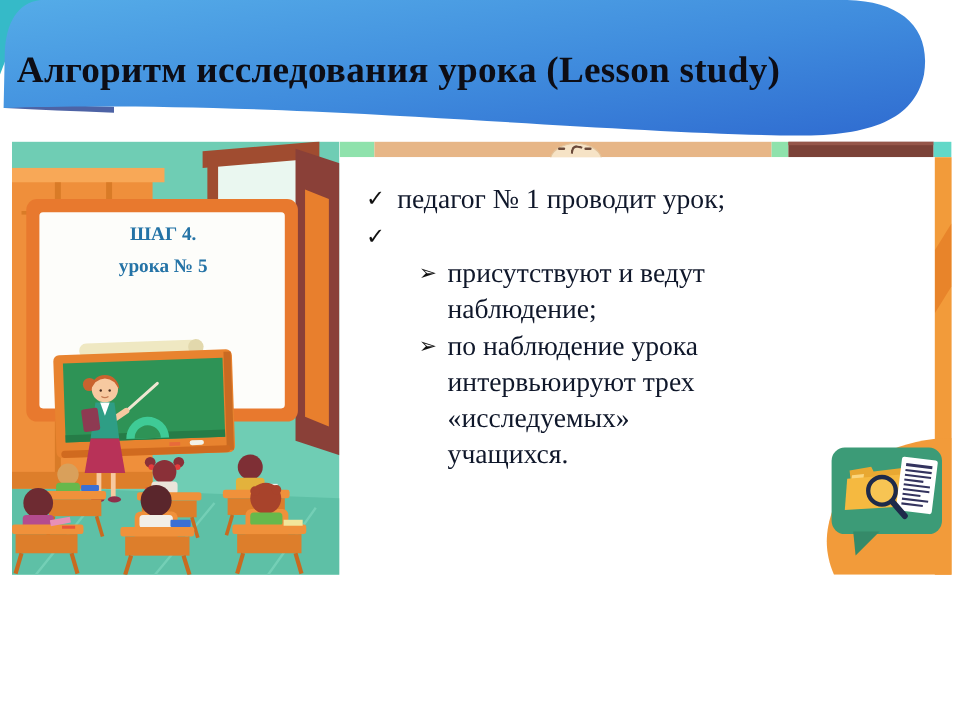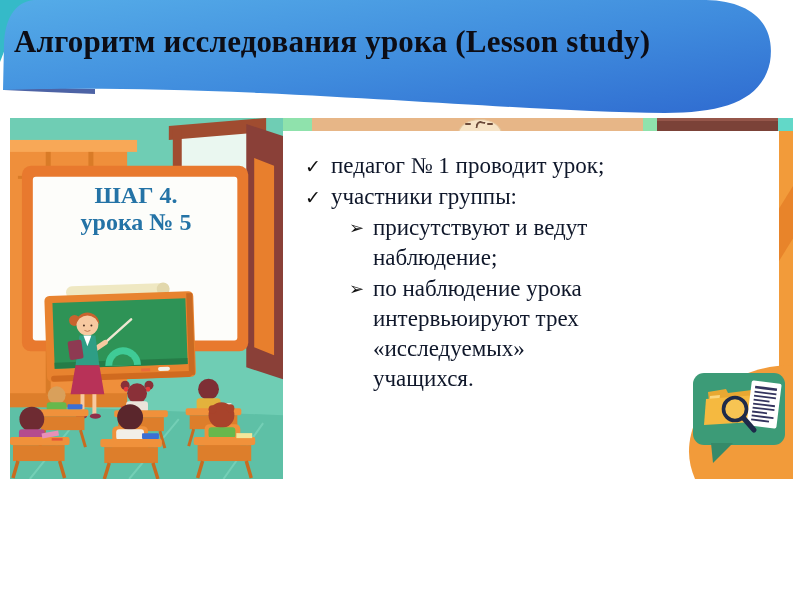--- a/index.html
+++ b/index.html
@@ -2,29 +2,29 @@
 <html><head>
 <meta charset="utf-8">
 <style>
   html,body{margin:0;padding:0;background:#ffffff;}
   .slide{position:relative;width:800px;height:600px;background:#ffffff;overflow:hidden;
          font-family:"Liberation Serif",serif;}
 
   
   .header{position:absolute;left:0;top:0;width:790px;height:120px;}
   .header svg{position:absolute;left:0;top:0;}
-  .title{position:absolute;left:14px;top:24px;width:760px;margin:0;
+  .title{position:absolute;left:14px;top:40px;width:760px;margin:0;
          font-family:"Liberation Serif",serif;font-weight:bold;font-size:31px;
          letter-spacing:0.2px;color:#0d0d15;white-space:nowrap;}
 
   
   .figure{position:absolute;left:10px;top:118px;width:273px;height:361px;}
   .figure svg{position:absolute;left:0;top:0;}
   .step-card-text{position:absolute;left:24px;top:64px;width:204px;text-align:center;
-        font-family:"Liberation Serif",serif;font-weight:bold;font-size:24px;
+        font-family:"Liberation Serif",serif;font-weight:bold;font-size:16px;
         line-height:27px;color:#2473a6;}
 
   
   .rightpanel{position:absolute;left:283px;top:118px;width:510px;height:361px;background:#fff;}
   .strip{position:absolute;left:0;top:0;width:510px;height:13px;display:flex;overflow:hidden;}
   .seg{height:13px;}
   .seg.mint1{width:29px;background:#8fe2ac;}
   .seg.tan{width:331px;background:#e7b687;}
   .seg.mint2{width:14px;background:#8fe2ac;}
   .seg.brown{width:121px;background:#7b4238;border-top:3px solid #95564a;box-sizing:border-box;}
@@ -229,21 +229,20 @@
       <div class="shade"></div>
     </div>
 
     <div class="bullets">
       <div class="row l1">
         <span class="sym">✓</span>
         <span class="txt">педагог № 1 проводит урок;</span>
       </div>
       <div class="row l1">
         <span class="sym">✓</span>
-        <span class="txt">участники группы:</span>
       </div>
       <div class="row l2">
         <span class="sym">➢</span>
         <span class="txt">присутствуют и ведут наблюдение;</span>
       </div>
       <div class="row l2">
         <span class="sym">➢</span>
         <span class="txt">по наблюдение урока интервьюируют трех «исследуемых» учащихся.</span>
       </div>
     </div>

